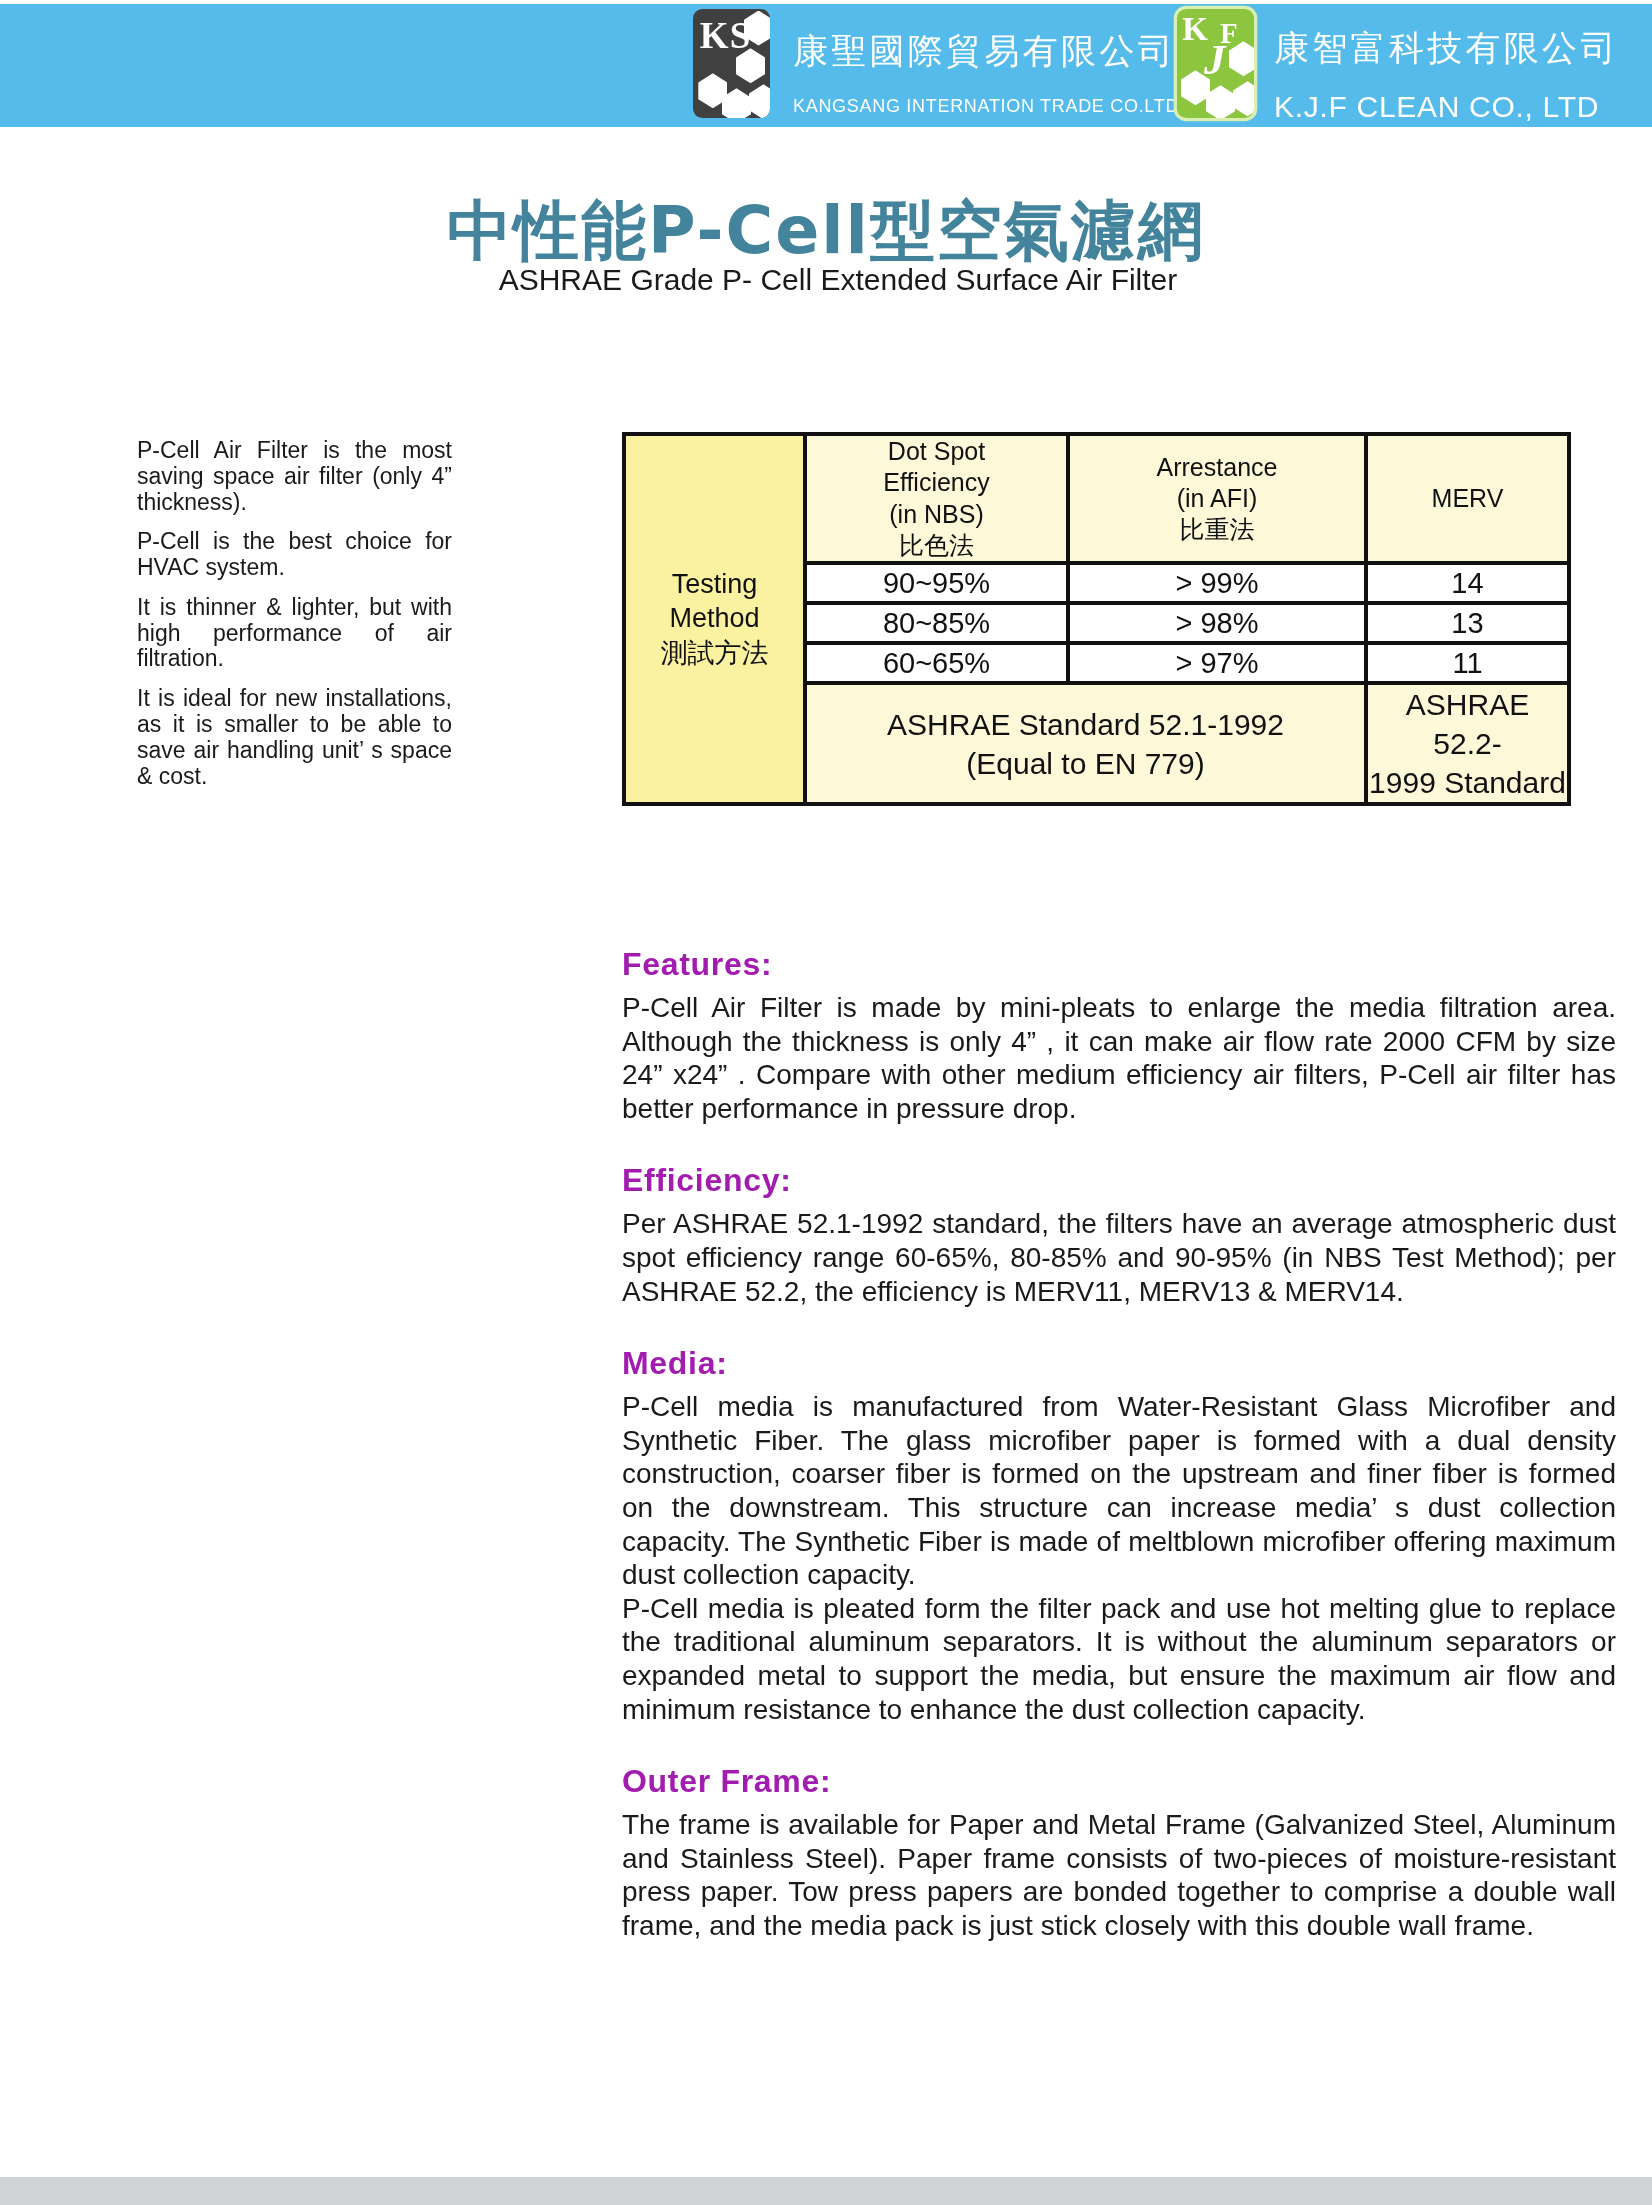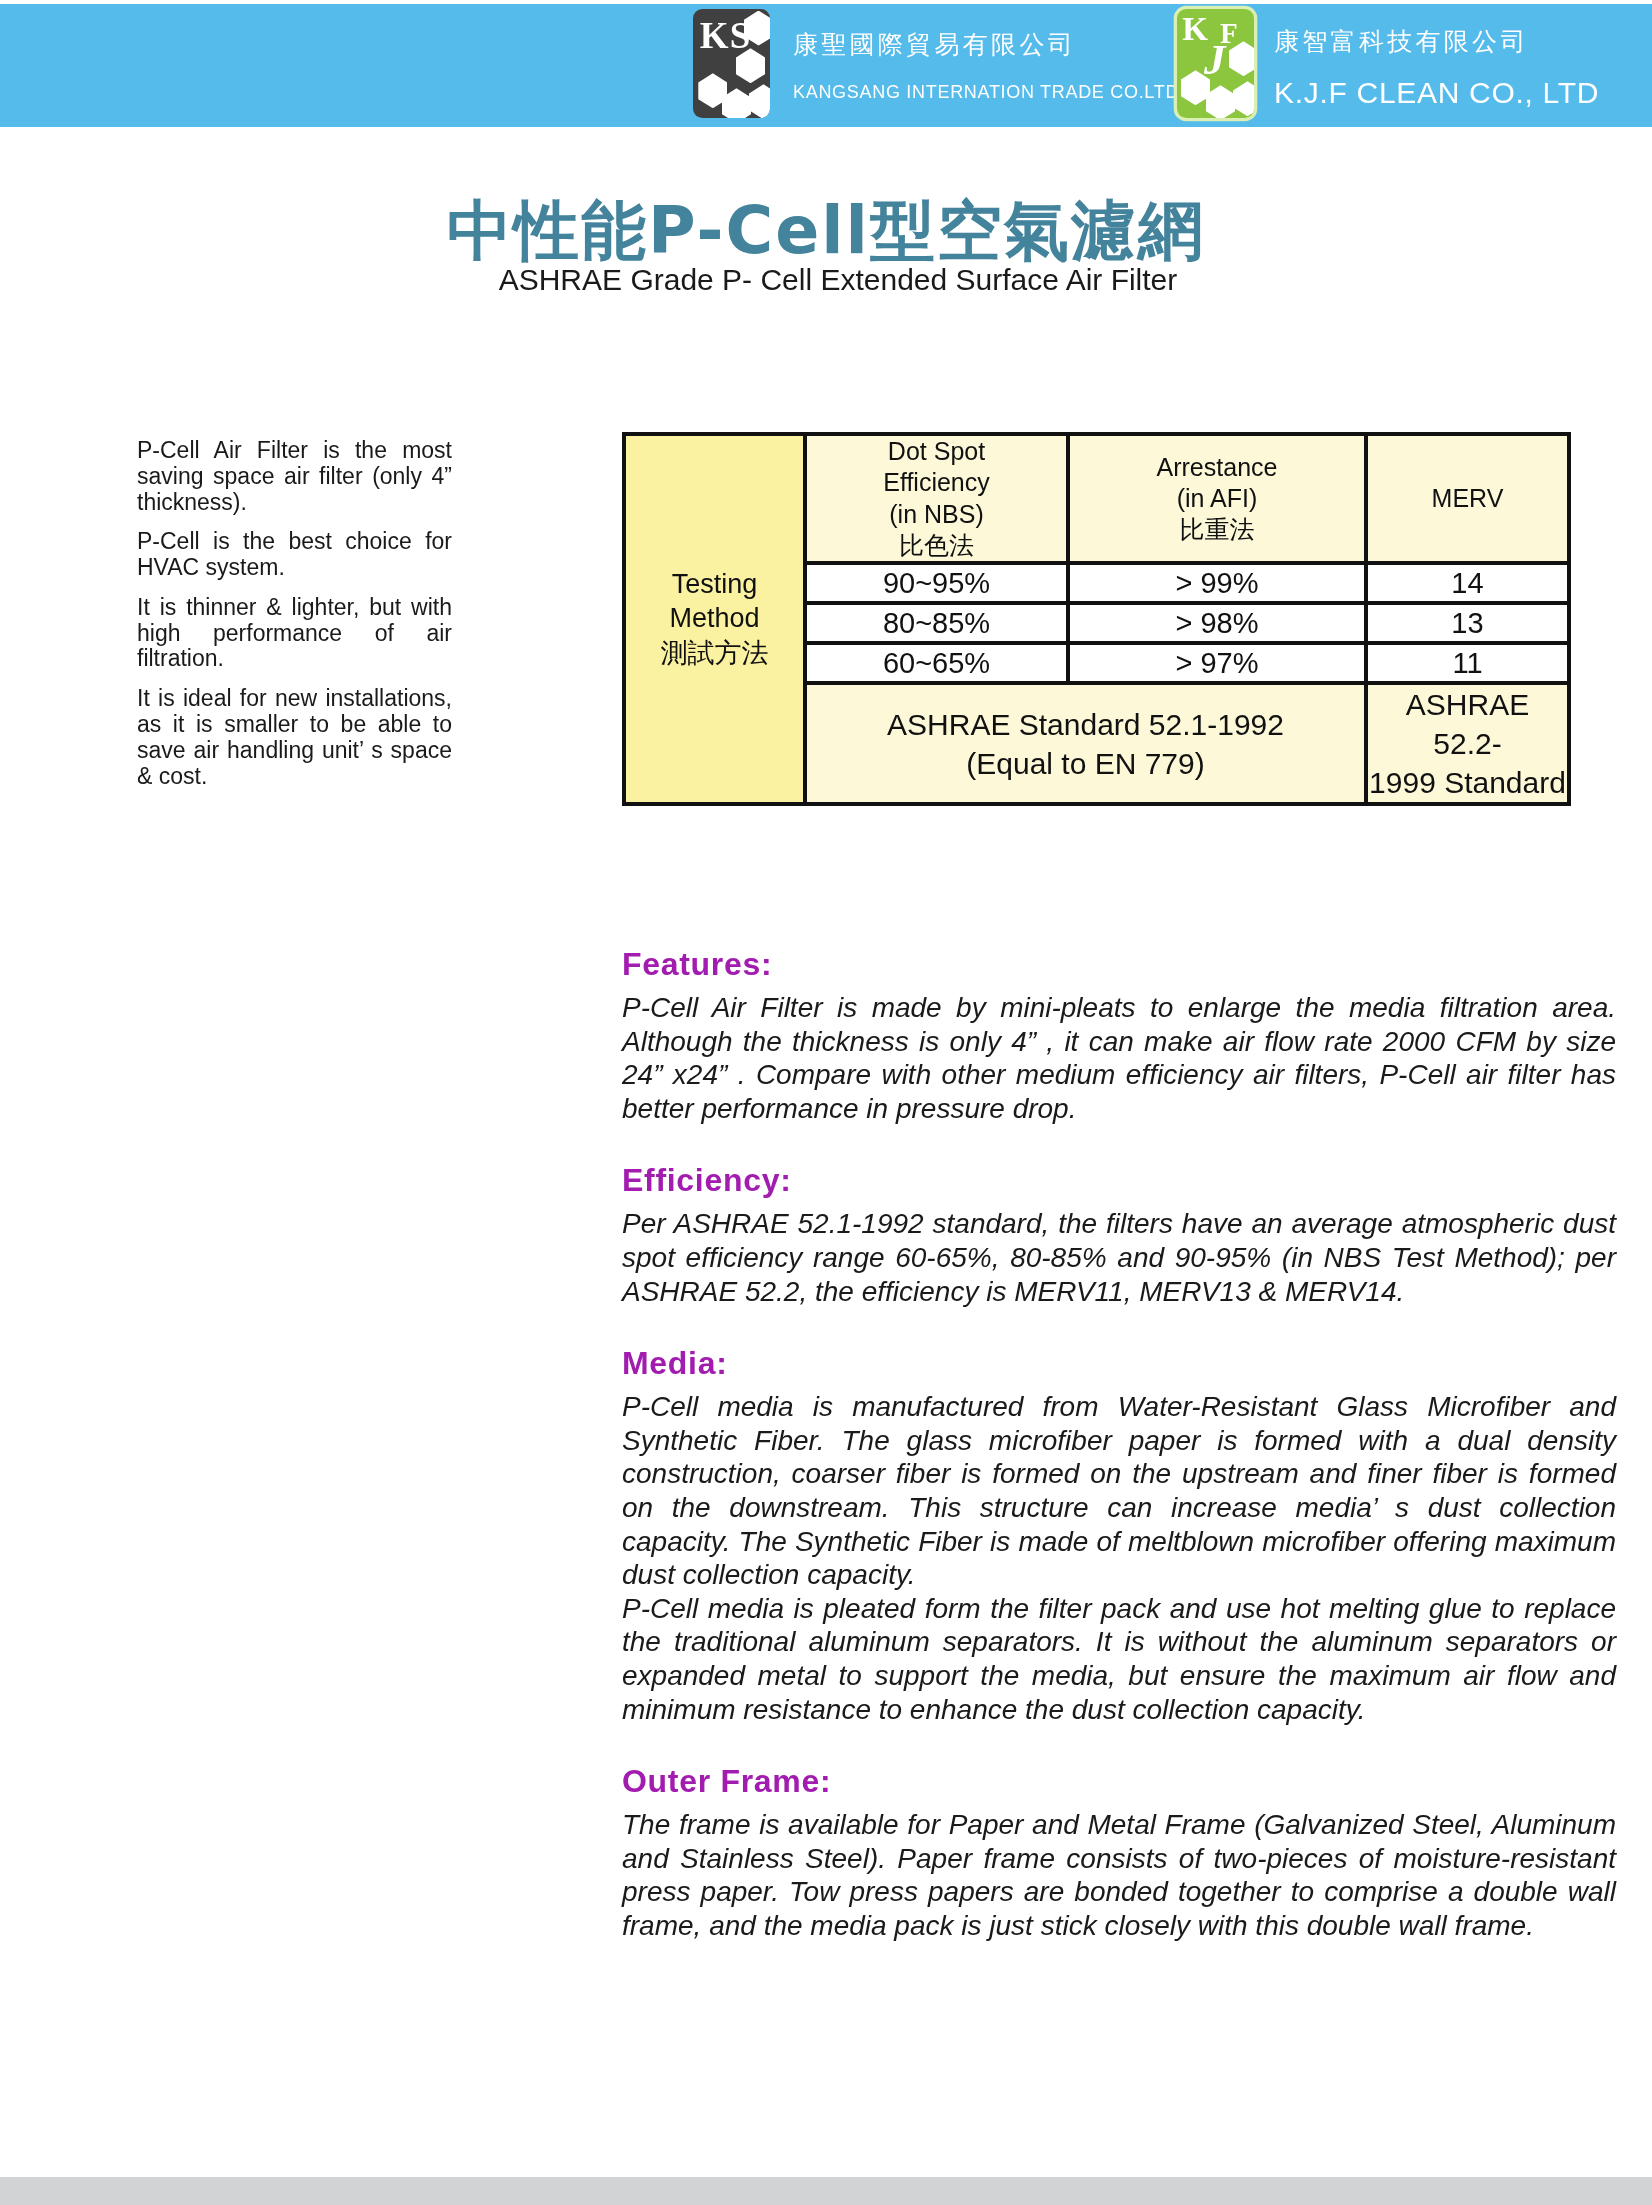--- a/index.html
+++ b/index.html
@@ -12,21 +12,21 @@
   .logo-box{position:absolute;border-radius:9.3px;overflow:hidden;}
   .ks-logo{left:693px;top:5.3px;width:77px;height:109px;background:#404040;}
   .kjf-logo{left:1177px;top:5.3px;width:77px;height:109px;background:#8CC63E;box-shadow:0 0 0 3.3px #d9efb4;}
   .hex{position:absolute;background:#ffffff;clip-path:polygon(50% 0,100% 26%,100% 74%,50% 100%,0 74%,0 26%);}
   .logo-letter{position:absolute;color:#ffffff;font-family:"Liberation Serif", serif;font-weight:bold;line-height:1;}
   .ks-letters{left:6.7px;top:8px;font-size:37px;letter-spacing:1.3px;}
   .kjf-k{left:5.3px;top:4px;font-size:33px;}
   .kjf-j{left:27px;top:29px;font-size:43px;font-style:italic;}
   .kjf-f{left:43px;top:9.3px;font-size:29px;}
   .company{position:absolute;color:#ffffff;}
-  .company .zh{font-size:25px;letter-spacing:3.3px;white-space:nowrap;font-family:"DejaVu Sans", sans-serif;}
+  .company .zh{font-size:35px;letter-spacing:3.3px;white-space:nowrap;font-family:"DejaVu Sans", sans-serif;}
   .ks-company{left:793px;top:24px;}
   .ks-company .en{margin-top:21.3px;font-size:18px;letter-spacing:0.7px;white-space:nowrap;}
   .kjf-company{left:1274px;top:21.3px;}
   .kjf-company .en{margin-top:17.3px;font-size:30px;letter-spacing:0.7px;white-space:nowrap;}
   
   .main-title{
     position:absolute;left:0;top:179px;width:1652px;text-align:center;
     font-size:65px;font-weight:bold;color:#43839B;letter-spacing:2px;
     font-family:"DejaVu Sans", sans-serif;
     margin-top:8px;
@@ -49,21 +49,21 @@
   .cell-data{background:#ffffff;font-size:29px;height:36px;}
   .cell-foot{background:#FCF8D8;font-size:30px;line-height:1.3;height:105px;}
   .zh-line{font-family:"DejaVu Sans", sans-serif;}
   
   .sections{position:absolute;left:622px;top:928px;width:994px;}
   .section h2{
     margin:18px 0 8px 0;font-size:32px;font-weight:bold;color:#a21caf;letter-spacing:0.7px;
   }
   .section{margin-bottom:37px;}
   .section:last-child{margin-bottom:0;}
-  .section p{margin:0;font-size:28px;line-height:1.2;text-align:justify;font-style:italic;}
+  .section p{margin:0;font-size:28px;line-height:1.2;text-align:justify;}
   
   .footer-bar{position:absolute;left:0;bottom:0;width:1652px;height:28px;background:#D1D3D4;}
 </style>
 </head>
 <body>
 
 <div class="page">
 
   <div class="header-band">
 

